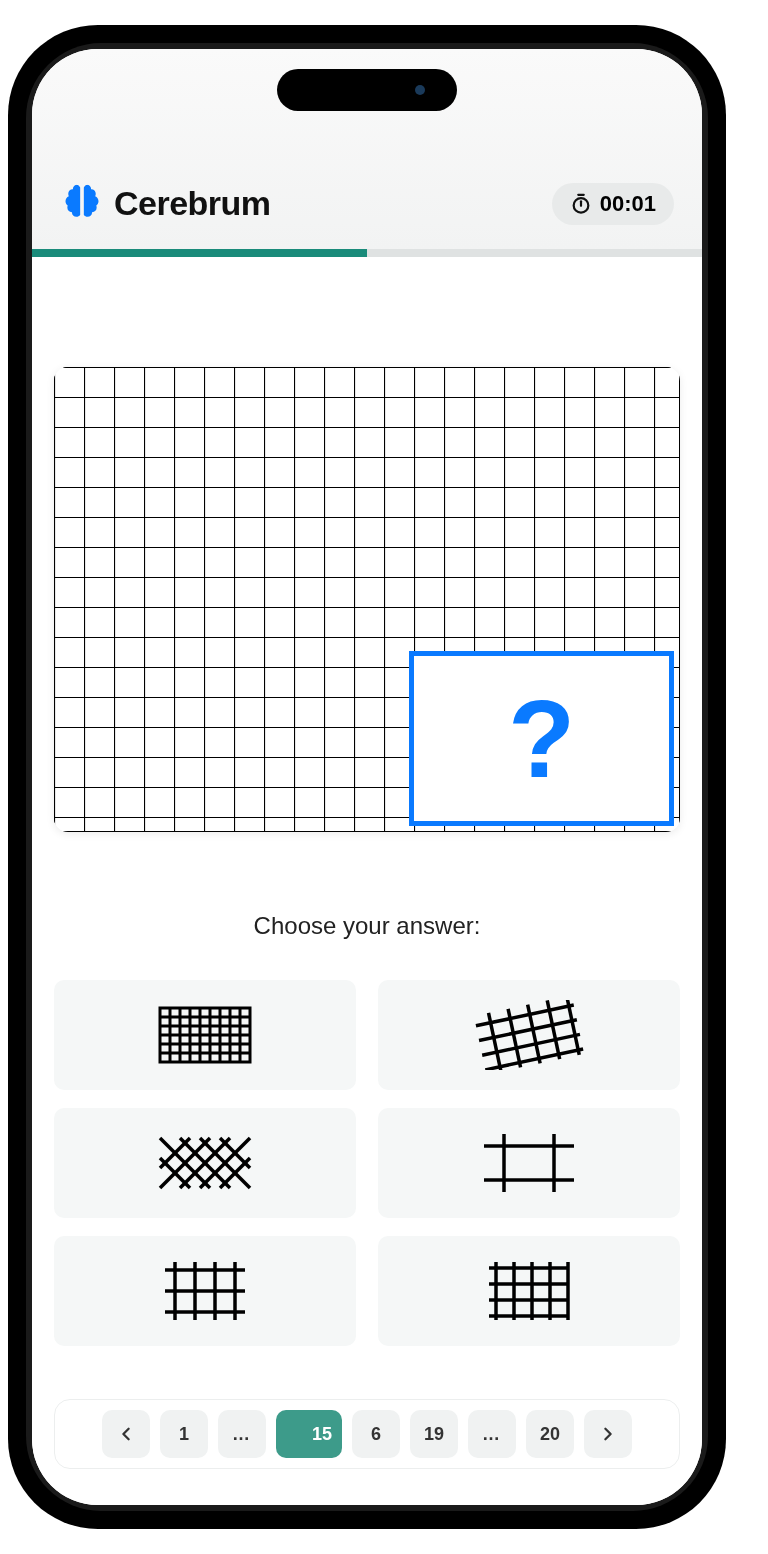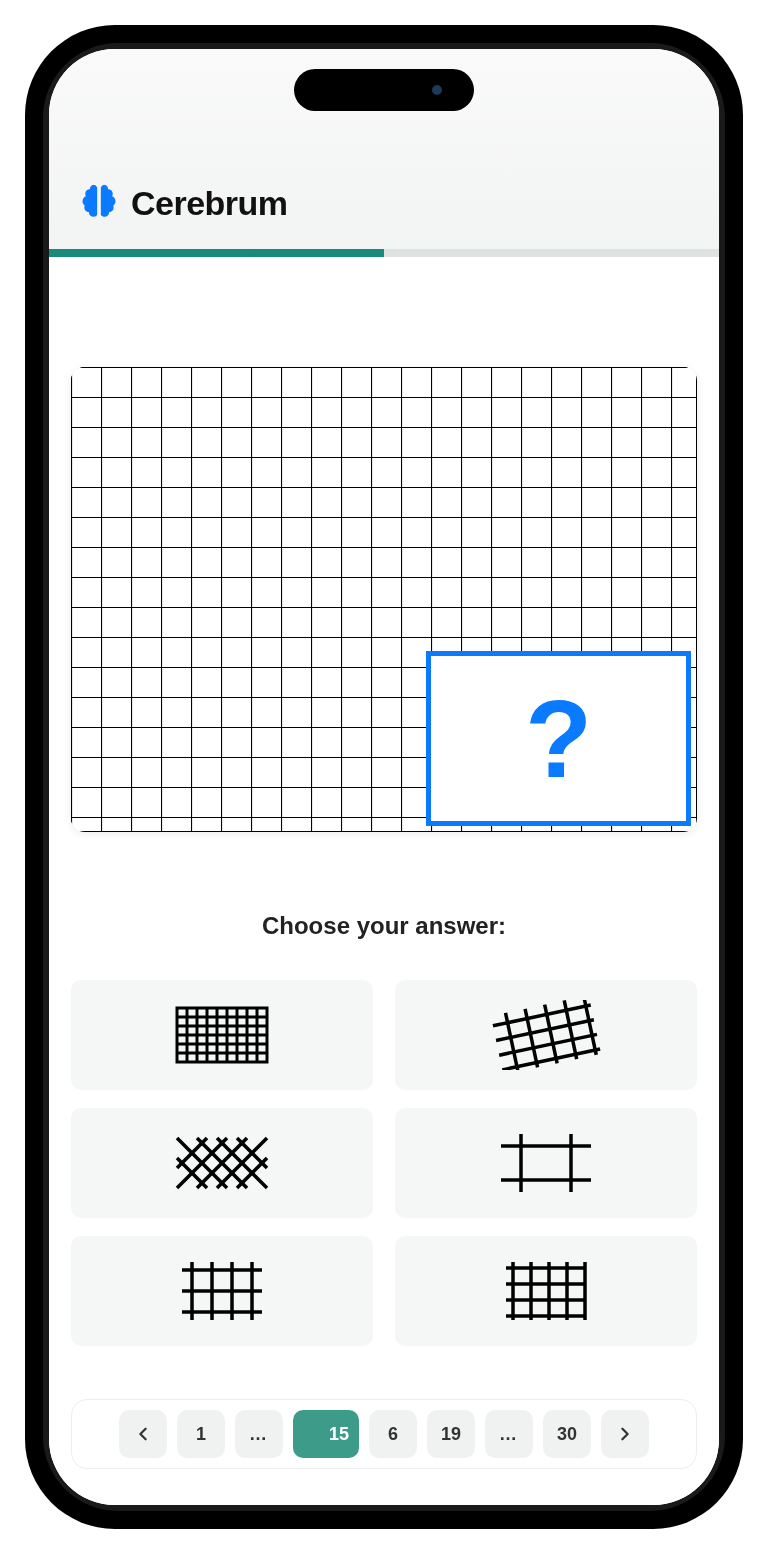--- a/index.html
+++ b/index.html
@@ -1,21 +1,21 @@
 <!DOCTYPE html>
 <html><head>
 <meta charset="utf-8">
 <style>
   * { box-sizing: border-box; margin: 0; padding: 0; }
   html, body { width: 768px; height: 1554px; background: #fff; font-family: -apple-system, BlinkMacSystemFont, "Segoe UI", Arial, sans-serif; }
   
   
   .phone-frame {
     position: absolute;
-    top: 25px; left: 25px;
+    top: 25px; left: 8px;
     width: 718px; height: 1504px;
     background: #000;
     border-radius: 90px;
     padding: 18px;
   }
   .phone-inner {
     width: 100%; height: 100%;
     background: #1a1a1a;
     border-radius: 75px;
     padding: 6px;
@@ -135,21 +135,21 @@
     font-size: 110px;
     font-weight: 900;
     color: #0a7aff;
   }
   
   .prompt {
     text-align: center;
     font-size: 24px;
     color: #222;
     margin-top: 80px;
-    font-weight: 700;
+    font-weight: 400;
   }
   
   .answers {
     margin-top: 40px;
     display: grid;
     grid-template-columns: 1fr 1fr;
     gap: 18px 22px;
   }
   .answer {
     background: #f5f7f7;
@@ -205,20 +205,28 @@
   <div class="phone-inner">
     <div class="screen">
       <div class="notch"></div>
 
       <div class="header">
         <div class="brand">
           <svg class="brand-icon" viewBox="0 0 24 24" fill="#0a7aff">
             <path d="M9.5 2C8 2 7 3 7 4.5c-1.5 0-2.5 1-2.5 2.5 0 .5.1 1 .3 1.3C3.7 8.8 3 9.8 3 11c0 1 .5 1.8 1.2 2.3-.1.4-.2.8-.2 1.2 0 1.5 1 2.5 2.5 2.5 0 1.5 1 2.5 2.5 2.5.8 0 1.5-.4 2-1v-15c-.4-.8-1.1-1.5-2-1.5zm5 0c1.5 0 2.5 1 2.5 2.5 1.5 0 2.5 1 2.5 2.5 0 .5-.1 1-.3 1.3 1.1.5 1.8 1.5 1.8 2.7 0 1-.5 1.8-1.2 2.3.1.4.2.8.2 1.2 0 1.5-1 2.5-2.5 2.5 0 1.5-1 2.5-2.5 2.5-.8 0-1.5-.4-2-1v-15c.4-.8 1.1-1.5 2-1.5z"></path>
           </svg>
           <span class="brand-name">Cerebrum</span>
+        </div>
+        <div class="timer-pill">
+          <svg class="timer-icon" viewBox="0 0 24 24" fill="none" stroke="#111" stroke-width="2.4">
+            <circle cx="12" cy="13.5" r="8"></circle>
+            <path d="M12 9v5" stroke-linecap="round"></path>
+            <path d="M9 2h6" stroke-linecap="round"></path>
+          </svg>
+          <span>00:01</span>
         </div>
       </div>
 
       <div class="progress-bar">
         <div class="progress-fill" id="progress-fill" style="width: 50%;"></div>
       </div>
 
       <div class="content">
 
         <div class="puzzle-card">
@@ -343,21 +351,21 @@
                 <path d="M8 2L2 8l6 6"></path>
               </svg>
           </div>
 
           <div class="pbtn">1</div>
             <div class="pbtn ellipsis">…</div>
             <div class="pbtn active">15</div>
             <div class="pbtn">6</div>
             <div class="pbtn">19</div>
             <div class="pbtn ellipsis">…</div>
-            <div class="pbtn">30</div>
+            <div class="pbtn">20</div>
             <div class="pbtn arrow" id="pager-next">
             <svg viewBox="0 0 10 16" fill="none" stroke="#333" stroke-width="2.6" stroke-linecap="round" stroke-linejoin="round">
                 <path d="M2 2l6 6-6 6"></path>
               </svg>
           </div>
         </div>
 
       </div>
     </div>
   </div>

